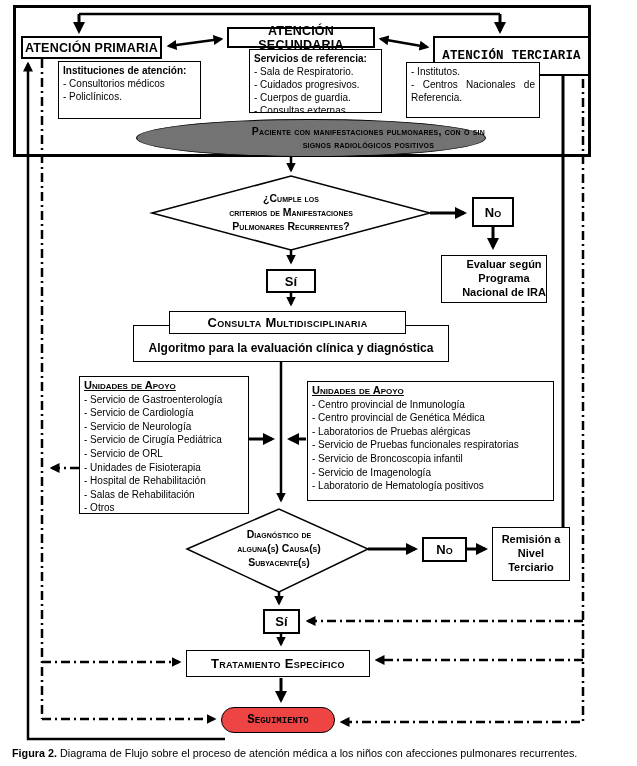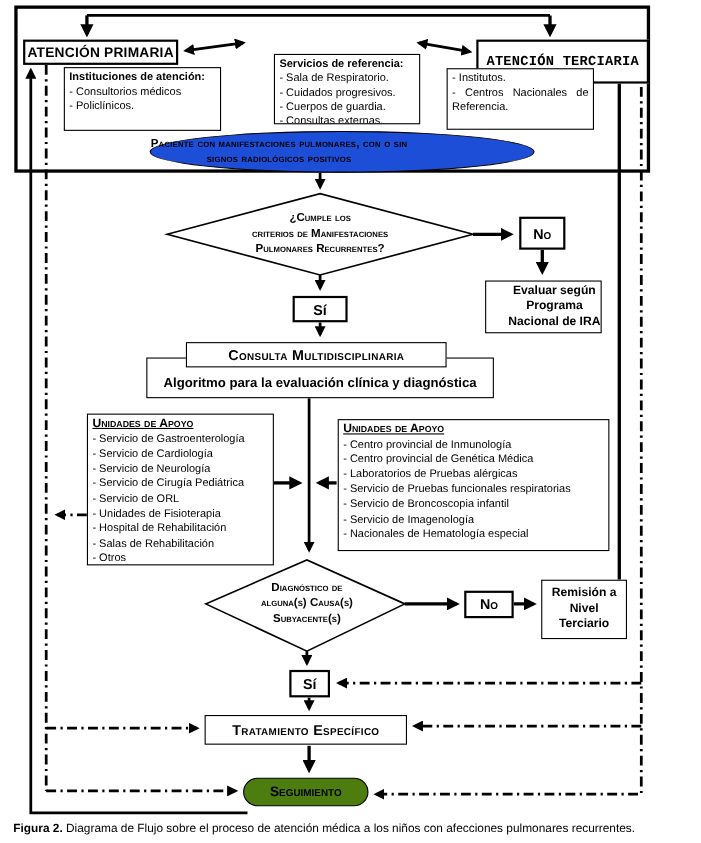--- a/index.html
+++ b/index.html
@@ -7,29 +7,29 @@
          font-family:"Liberation Sans", sans-serif;color:#000;}
   #connectors{position:absolute;left:0;top:0;z-index:1;}
   .abs{position:absolute;box-sizing:border-box;}
   .box{background:#fff;border:2px solid #000;z-index:3;display:flex;align-items:center;justify-content:center;text-align:center;}
   .thin{border-width:1.5px;}
   .lvl{font-weight:bold;font-size:12.5px;letter-spacing:.2px;}
   .dbox{background:#fff;border:1.5px solid #000;z-index:3;font-size:10px;line-height:13px;padding:2px 4px;overflow:hidden;}
   .dbox .ttl{font-weight:bold;}
   .sc{font-variant:small-caps;}
   .outer{border:3px solid #000;background:transparent;z-index:2;pointer-events:none;}
-  .ellipse{border:1.5px solid #000;border-radius:50%;background:#1d4ed8;z-index:3;
-           display:flex;flex-direction:column;align-items:flex-start;justify-content:center;}
+  .ellipse{border:1.5px solid #000;border-radius:50%;background:#737373;z-index:3;
+           display:flex;flex-direction:column;align-items:flex-end;justify-content:center;}
   .ellipse div{font-weight:bold;font-size:10.5px;line-height:13px;letter-spacing:.2px;}
   .dtext{z-index:4;text-align:center;font-weight:bold;font-size:10.5px;line-height:1.32;
          display:flex;flex-direction:column;align-items:center;justify-content:center;}
   .yn{font-weight:bold;font-size:13px;}
   .multi{font-weight:bold;font-size:11px;line-height:1.25;}
-  .stadium{border:1.5px solid #000;border-radius:13px;background:#4d7c0f;z-index:3;
-           display:flex;align-items:center;justify-content:center;}
+  .stadium{border:1.5px solid #000;border-radius:13px;background:#ef4444;z-index:3;
+           display:flex;align-items:center;justify-content:center;font-family:Liberation Mono, monospace;}
   .consulta{font-weight:bold;font-size:13px;letter-spacing:.3px;}
   .algoritmo{font-weight:bold;font-size:12px;align-items:flex-end;padding-bottom:6px;z-index:2;}
   .caption{font-size:10.8px;z-index:3;}
   .caption b{font-weight:bold;}
   .justify{text-align:justify;}
   .u{text-decoration:underline;}
 </style>
 </head>
 <body>
 
@@ -89,20 +89,23 @@
       <polygon points="152,213 291,176 430,213 291,250" fill="#fff" stroke-width="1.5"></polygon>
       <polygon points="187,549 279,509 368,549 279,592" fill="#fff" stroke-width="1.5"></polygon>
     </g>
   </svg>
 
   <div class="abs outer" style="left:13px;top:5px;width:578px;height:152px;"></div>
 
   <div class="abs box lvl" style="left:21px;top:36px;width:141px;height:23px;">
     <span>ATENCIÓN PRIMARIA</span>
   </div>
+  <div class="abs box lvl" style="left:227px;top:27px;width:148px;height:21px;">
+    <span>ATENCIÓN SECUNDARIA</span>
+  </div>
   <div class="abs box lvl" style="left:433px;top:36px;width:157px;height:40px;font-family:Liberation Mono, monospace;">
     <span>ATENCIÓN TERCIARIA</span>
   </div>
 
   <div class="abs dbox" style="left:58px;top:61px;width:143px;height:58px;">
     <div class="ttl">Instituciones de atención:</div>
     <div>
         <div>- Consultorios médicos</div>
         <div>- Policlínicos.</div>
       </div>
@@ -176,21 +179,21 @@
   </div>
   <div class="abs dbox" style="left:307px;top:381px;width:247px;height:120px;line-height:13.6px;">
     <div class="ttl sc u" style="font-size:11px;">Unidades de Apoyo</div>
     <div>
         <div>- Centro provincial de Inmunología</div>
         <div>- Centro provincial de Genética Médica</div>
         <div>- Laboratorios de Pruebas alérgicas</div>
         <div>- Servicio de Pruebas funcionales respiratorias</div>
         <div>- Servicio de Broncoscopia infantil</div>
         <div>- Servicio de Imagenología</div>
-        <div>- Nacionales de Hematología especial</div>
+        <div>- Laboratorio de Hematología positivos</div>
       </div>
   </div>
 
   <div class="abs dtext sc" style="left:204px;top:523px;width:150px;height:52px;">
     <div>
         <div>Diagnóstico de</div>
         <div>alguna(s) Causa(s)</div>
         <div>Subyacente(s)</div>
       </div>
   </div>

